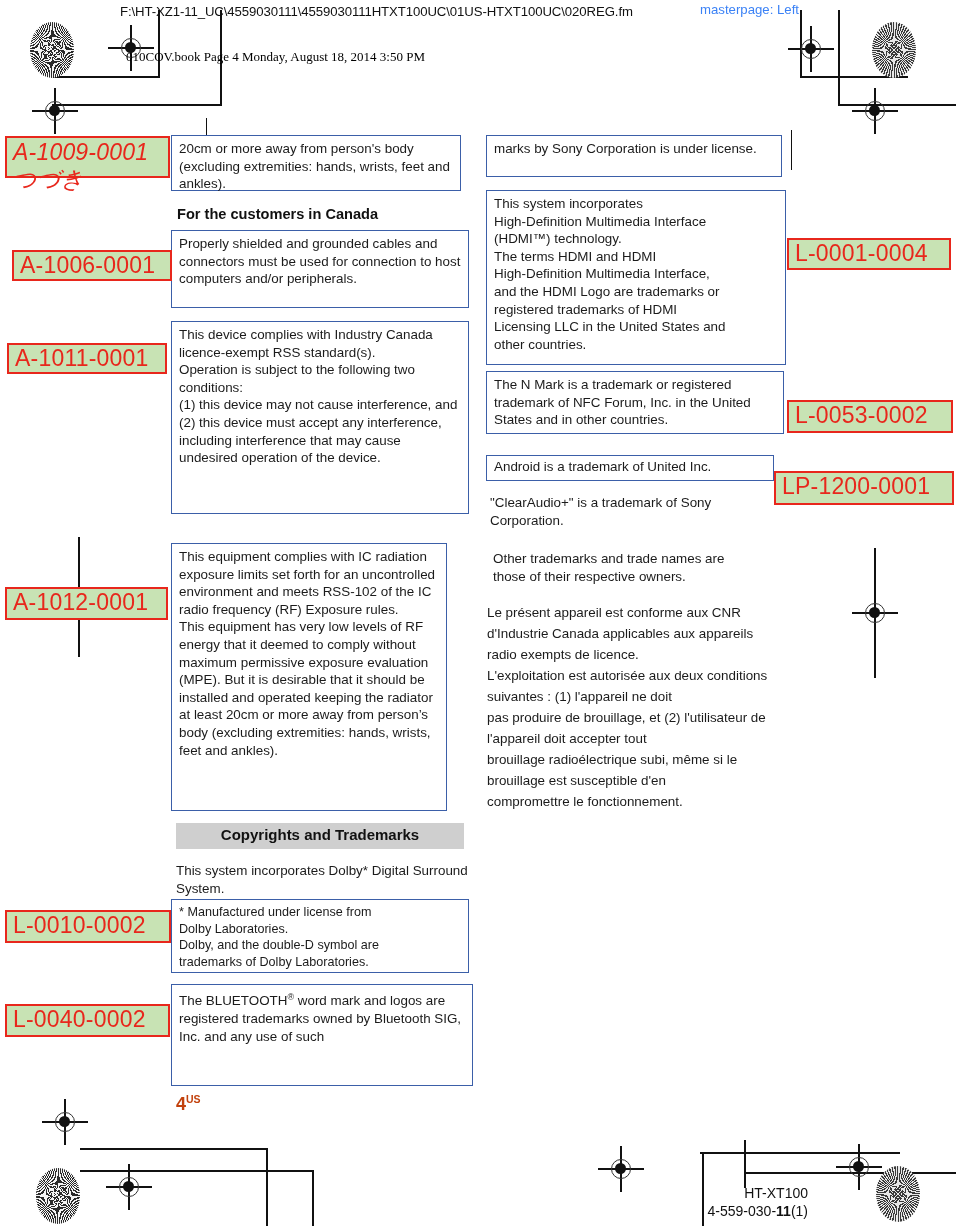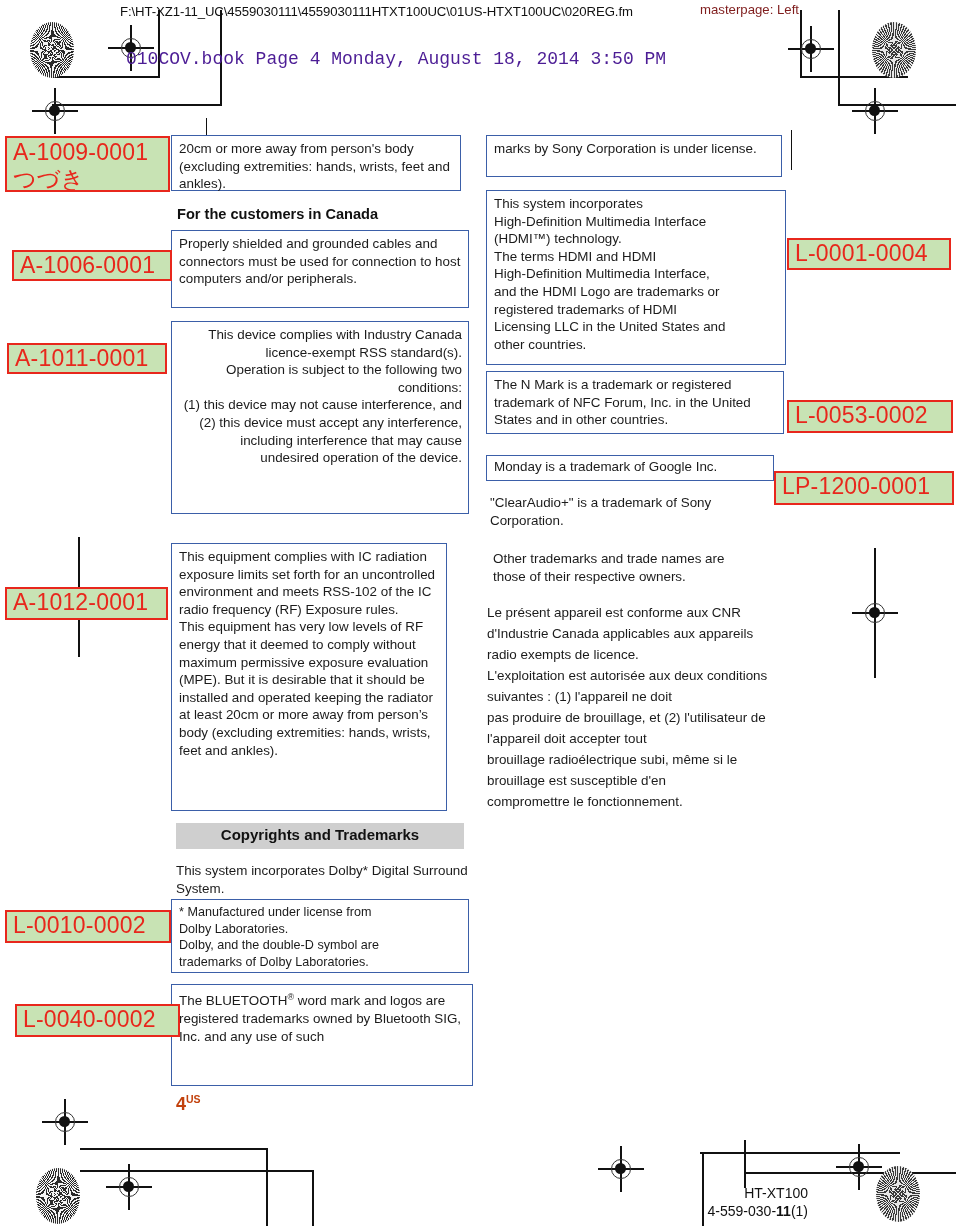--- a/index.html
+++ b/index.html
@@ -31,26 +31,26 @@
     background:
       repeating-conic-gradient(from 10deg,#3a3a3a 0deg 3deg,#e8e8e8 3deg 6deg);
   }
 
   
   .hdr-path{
     position:absolute;left:120px;top:2px;width:520px;
     font-size:13.2px;line-height:19px;color:#111;letter-spacing:-0.1px;
   }
   .hdr-master{
-    position:absolute;left:700px;top:2px;font-size:13.2px;color:#7f1d1d;
+    position:absolute;left:700px;top:2px;font-size:13.2px;color:#3b82f6;
   }
   .hdr-book{
     position:absolute;left:126px;top:49px;
-    font-family:Liberation Mono, monospace;
-    font-size:18px;color:#4c1d95;white-space:nowrap;
+    font-family:Liberation Serif, serif;
+    font-size:13px;color:#000000;white-space:nowrap;
   }
 
   
   .bluebox{
     position:absolute;border:1.6px solid #3b5fa8;background:#fff;
     box-sizing:border-box;padding:4px 6px 4px 7px;
     font-size:13.4px;line-height:17.6px;color:#1b1b1b;
   }
   .plaintext{
     position:absolute;font-size:13.4px;line-height:17.8px;color:#1b1b1b;
@@ -188,21 +188,21 @@
 <div class="hdr-path">F:\HT-XZ1-11_UC\4559030111\4559030111HTXT100UC\01US-HTXT100UC\020REG.fm</div>
 <div class="hdr-master">masterpage: Left</div>
 <div class="hdr-book">010COV.book  Page 4  Monday, August 18, 2014  3:50 PM</div>
 
 <div class="bluebox" style="left:171px;top:135px;width:290px;height:56px;">20cm or more away from person's body (excluding extremities: hands, wrists, feet and ankles).</div>
 
 <div class="heading-bold" style="left:177px;top:206px;">For the customers in Canada</div>
 
 <div class="bluebox" style="left:171px;top:230px;width:298px;height:78px;">Properly shielded and grounded cables and connectors must be used for connection to host computers and/or peripherals.</div>
 
-<div class="bluebox" style="left:171px;top:321px;width:298px;height:193px;white-space:pre-line;text-align:right;">This device complies with Industry Canada licence-exempt RSS standard(s).
+<div class="bluebox" style="left:171px;top:321px;width:298px;height:193px;white-space:pre-line;">This device complies with Industry Canada licence-exempt RSS standard(s).
 Operation is subject to the following two conditions:
 (1) this device may not cause interference, and (2) this device must accept any interference, including interference that may cause undesired operation of the device.</div>
 
 <div class="bluebox" style="left:171px;top:543px;width:276px;height:268px;white-space:pre-line;">This equipment complies with IC radiation exposure limits set forth for an uncontrolled environment and meets RSS-102 of the IC radio frequency (RF) Exposure rules.
 This equipment has very low levels of RF energy that it deemed to comply without maximum permissive exposure evaluation (MPE). But it is desirable that it should be installed and operated keeping the radiator at least 20cm or more away from person’s body (excluding extremities: hands, wrists, feet and ankles).</div>
 
 <div class="section-band" style="left:176px;top:823px;width:288px;height:26px;">Copyrights and Trademarks</div>
 
 <div class="plaintext" style="left:176px;top:862px;width:292px;">This system incorporates Dolby* Digital Surround System.</div>
 
@@ -222,50 +222,50 @@
 (HDMI™) technology.
 The terms HDMI and HDMI
 High-Definition Multimedia Interface,
 and the HDMI Logo are trademarks or
 registered trademarks of HDMI
 Licensing LLC in the United States and
 other countries.</div>
 
 <div class="bluebox" style="left:486px;top:371px;width:298px;height:63px;">The N Mark is a trademark or registered trademark of NFC Forum, Inc. in the United States and in other countries.</div>
 
-<div class="bluebox" style="left:486px;top:455px;width:288px;height:26px;padding-top:2px;">Monday is a trademark of Google Inc.</div>
+<div class="bluebox" style="left:486px;top:455px;width:288px;height:26px;padding-top:2px;">Android is a trademark of United Inc.</div>
 
 <div class="plaintext" style="left:490px;top:494px;width:290px;">"ClearAudio+" is a trademark of Sony Corporation.</div>
 
 <div class="plaintext" style="left:493px;top:550px;width:300px;white-space:pre-line;">Other trademarks and trade names are
 those of their respective owners.</div>
 
 <div class="plaintext fr" style="left:487px;top:602px;width:400px;white-space:pre-line;">Le présent appareil est conforme aux CNR
 d'Industrie Canada applicables aux appareils
 radio exempts de licence.
 L'exploitation est autorisée aux deux conditions
 suivantes : (1) l'appareil ne doit
 pas produire de brouillage, et (2) l'utilisateur de
 l'appareil doit accepter tout
 brouillage radioélectrique subi, même si le
 brouillage est susceptible d'en
 compromettre le fonctionnement.</div>
 
-<div class="tag two" style="left:5px;top:136px;width:165px;height:56px;">A-1009-0001
+<div class="tag two" style="left:5px;top:136px;width:165px;height:42px;font-style:italic;">A-1009-0001
 つづき</div>
 
 <div class="tag" style="left:12px;top:250px;width:160px;height:31px;">A-1006-0001</div>
 
 <div class="tag" style="left:7px;top:343px;width:160px;height:31px;">A-1011-0001</div>
 
 <div class="tag" style="left:5px;top:587px;width:163px;height:33px;">A-1012-0001</div>
 
 <div class="tag" style="left:5px;top:910px;width:166px;height:33px;">L-0010-0002</div>
 
-<div class="tag" style="left:15px;top:1004px;width:165px;height:33px;">L-0040-0002</div>
+<div class="tag" style="left:5px;top:1004px;width:165px;height:33px;">L-0040-0002</div>
 
 <div class="tag" style="left:787px;top:238px;width:164px;height:32px;">L-0001-0004</div>
 
 <div class="tag" style="left:787px;top:400px;width:166px;height:33px;">L-0053-0002</div>
 
 <div class="tag" style="left:774px;top:471px;width:180px;height:34px;">LP-1200-0001</div>
 
 <div class="folio">
   <span>4</span><sup>US</sup>
 </div>

